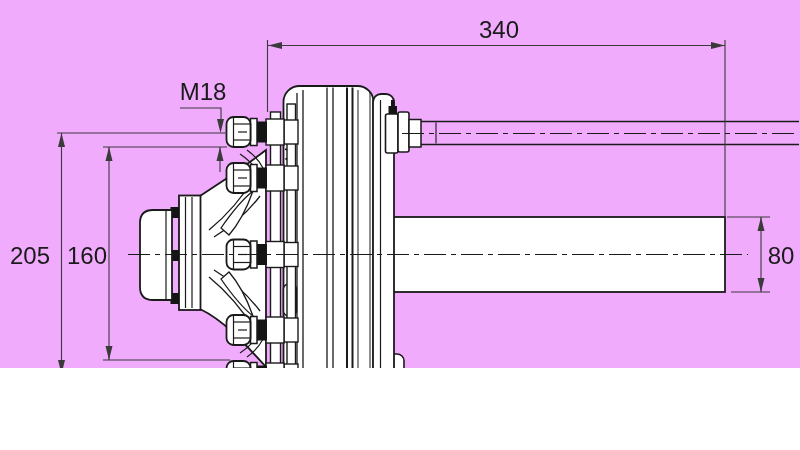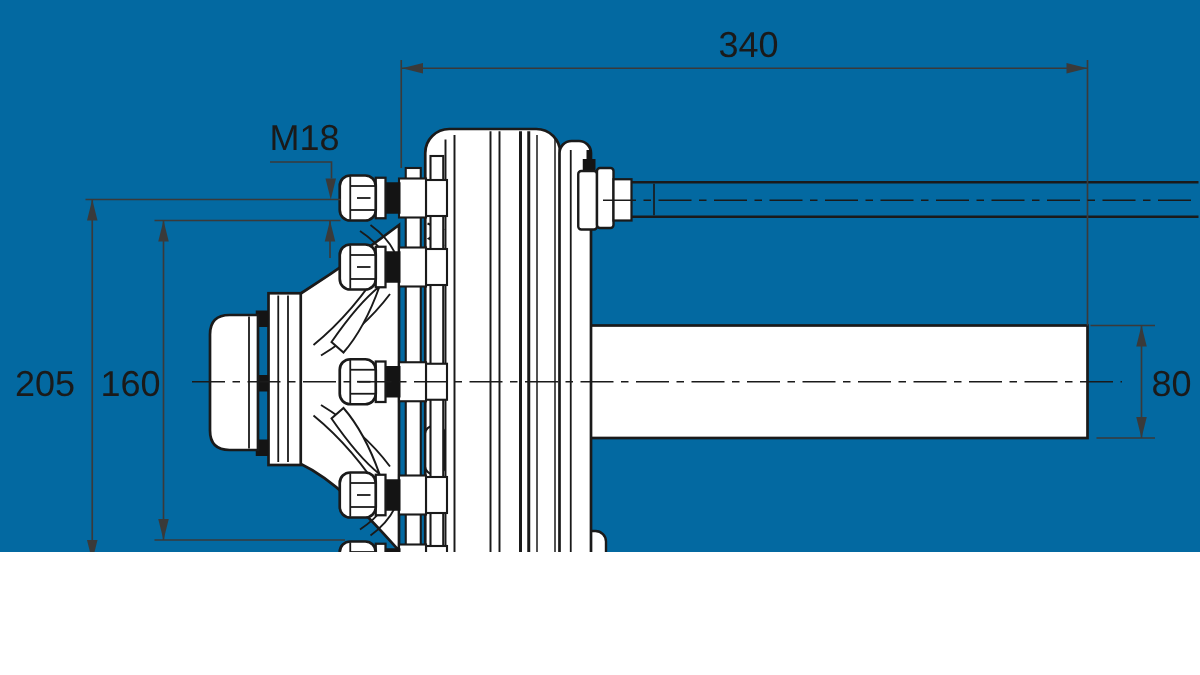--- a/index.html
+++ b/index.html
@@ -1,16 +1,16 @@
 <!DOCTYPE html>
 <html><head>
 <meta charset="utf-8">
 <style>
   html,body{margin:0;padding:0;background:#ffffff;}
-  #stage{position:relative;width:800px;height:368px;background:#0369a1;overflow:hidden;
+  #stage{position:relative;width:800px;height:368px;background:#f0abfc;overflow:hidden;
          font-family:"Liberation Sans", sans-serif;}
   svg{display:block;}
   text.dim-label{font-family:"Liberation Sans", sans-serif;font-size:24px;fill:#1a1a1a;}
 </style>
 </head>
 <body>
 
 <div id="stage">
 <svg width="800" height="450" viewBox="0 0 800 450">
 

